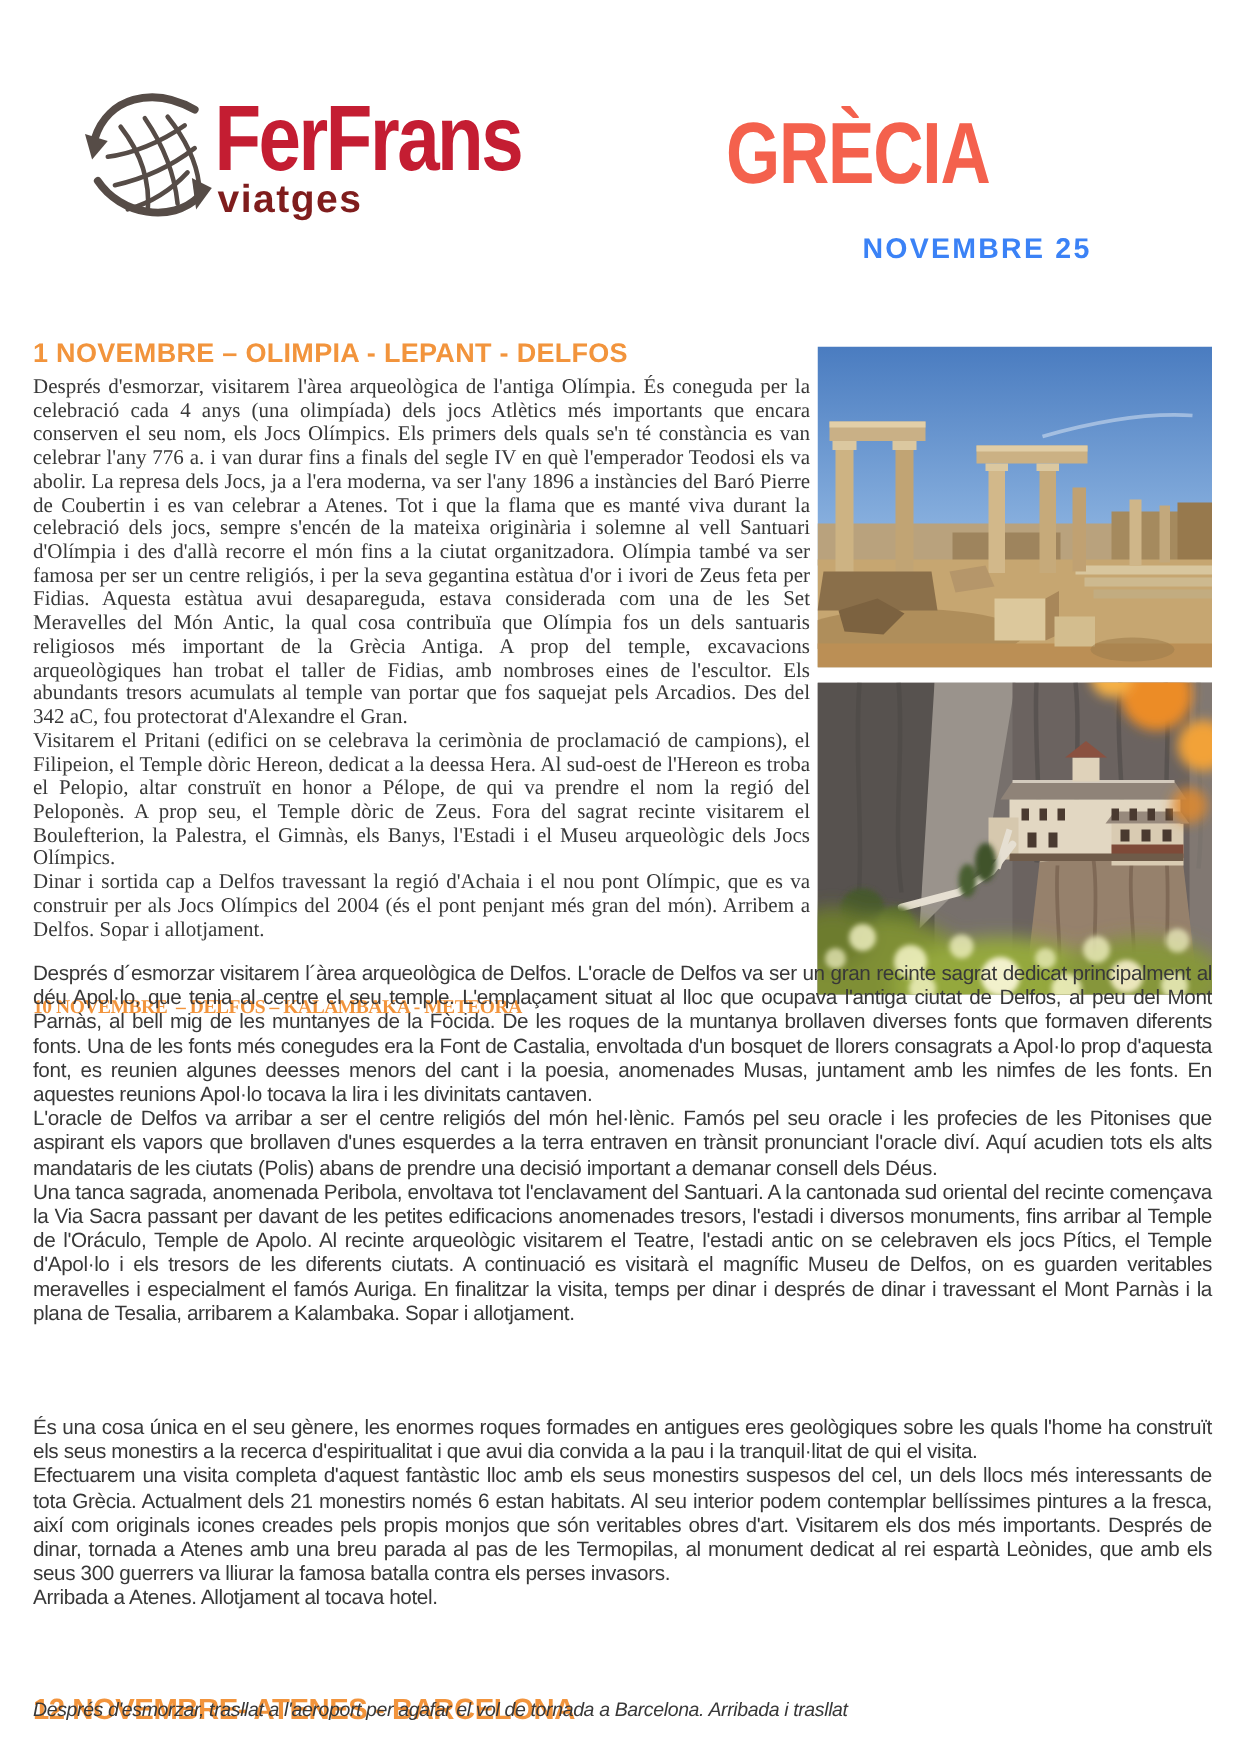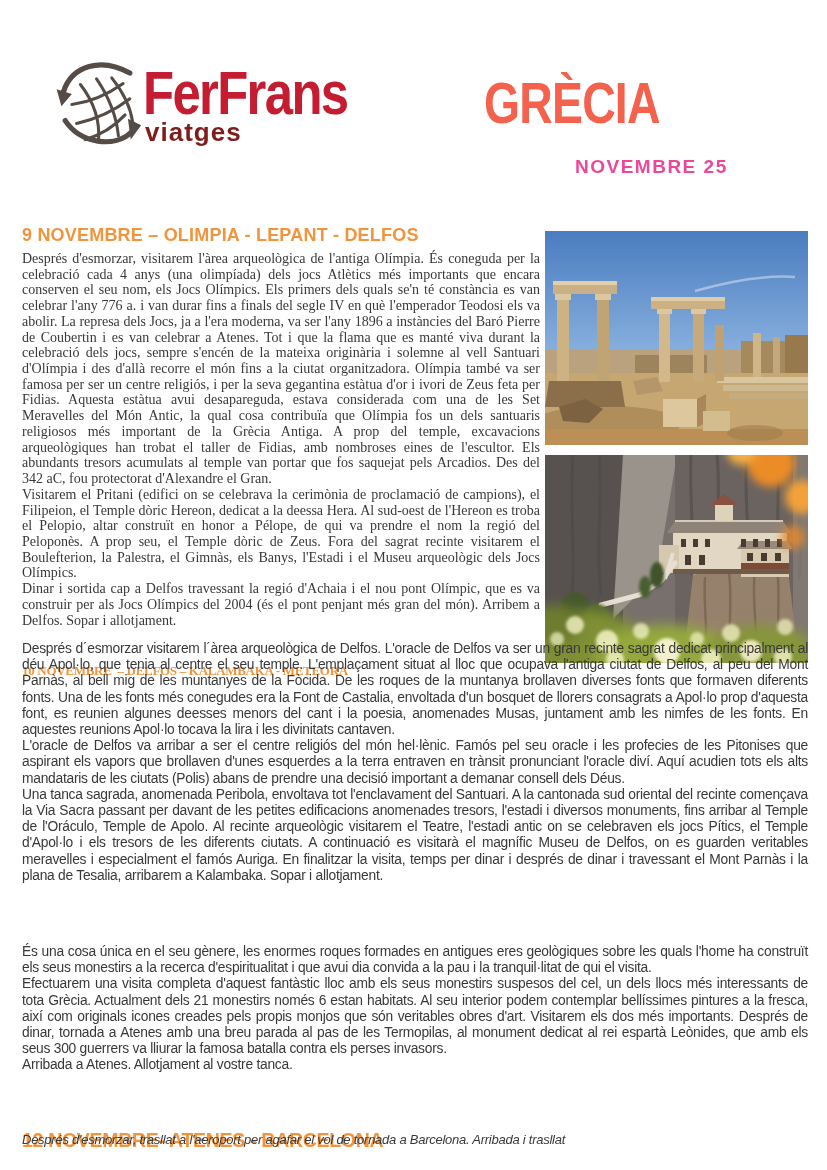--- a/index.html
+++ b/index.html
@@ -25,21 +25,21 @@
     letter-spacing:1px;line-height:1.1;
   }
   .trip-title{
     position:absolute;left:484px;top:74px;
     font-size:58px;font-weight:bold;color:#f4614d;
     letter-spacing:-1px;transform:scaleX(.8);transform-origin:left top;
     white-space:nowrap;line-height:1;
   }
   .trip-date{
     position:absolute;left:575px;top:156px;
-    font-size:19px;font-weight:bold;color:#ec4899;
+    font-size:19px;font-weight:bold;color:#3b82f6;
     letter-spacing:1.5px;white-space:nowrap;
   }
   
   .sec-h{
     position:absolute;left:22px;margin:0;
     font-weight:bold;color:#f2943c;
     white-space:pre-wrap;line-height:1.1;
   }
   .h9{top:226px;font-size:18px;letter-spacing:.2px;}
   .h10{top:664px;font-size:13px;letter-spacing:-.3px;font-family:Liberation Serif, serif;}
@@ -79,21 +79,21 @@
       <polygon points="7,35 23,40 12,53"></polygon>
       <polygon points="82,66 96,73 85,88"></polygon>
     </g>
   </svg>
   <div class="brand-name">FerFrans</div>
   <div class="brand-sub">viatges</div>
 
   <div class="trip-title">GRÈCIA</div>
   <div class="trip-date">NOVEMBRE 25</div>
 
-  <h2 class="sec-h h9">9 NOVEMBRE – OLIMPIA - LEPANT - DELFOS</h2>
+  <h2 class="sec-h h9">1 NOVEMBRE – OLIMPIA - LEPANT - DELFOS</h2>
   <div class="body b9">
     <p>Després d'esmorzar, visitarem l'àrea arqueològica de l'antiga Olímpia. És coneguda per la celebració cada 4 anys (una olimpíada) dels jocs Atlètics més importants que encara conserven el seu nom, els Jocs Olímpics. Els primers dels quals se'n té constància es van celebrar l'any 776 a. i van durar fins a finals del segle IV en què l'emperador Teodosi els va abolir. La represa dels Jocs, ja a l'era moderna, va ser l'any 1896 a instàncies del Baró Pierre de Coubertin i es van celebrar a Atenes. Tot i que la flama que es manté viva durant la celebració dels jocs, sempre s'encén de la mateixa originària i solemne al vell Santuari d'Olímpia i des d'allà recorre el món fins a la ciutat organitzadora. Olímpia també va ser famosa per ser un centre religiós, i per la seva gegantina estàtua d'or i ivori de Zeus feta per Fidias. Aquesta estàtua avui desapareguda, estava considerada com una de les Set Meravelles del Món Antic, la qual cosa contribuïa que Olímpia fos un dels santuaris religiosos més important de la Grècia Antiga. A prop del temple, excavacions arqueològiques han trobat el taller de Fidias, amb nombroses eines de l'escultor. Els abundants tresors acumulats al temple van portar que fos saquejat pels Arcadios. Des del 342 aC, fou protectorat d'Alexandre el Gran.</p>
     <p>Visitarem el Pritani (edifici on se celebrava la cerimònia de proclamació de campions), el Filipeion, el Temple dòric Hereon, dedicat a la deessa Hera. Al sud-oest de l'Hereon es troba el Pelopio, altar construït en honor a Pélope, de qui va prendre el nom la regió del Peloponès. A prop seu, el Temple dòric de Zeus. Fora del sagrat recinte visitarem el Boulefterion, la Palestra, el Gimnàs, els Banys, l'Estadi i el Museu arqueològic dels Jocs Olímpics.</p>
     <p>Dinar i sortida cap a Delfos travessant la regió d'Achaia i el nou pont Olímpic, que es va construir per als Jocs Olímpics del 2004 (és el pont penjant més gran del món). Arribem a Delfos. Sopar i allotjament.</p>
   </div>
 
   <div class="photos">
 
     <svg class="photo" role="img" viewBox="0 0 263 214" aria-label="Ruïnes de columnes gregues sota un cel blau">
       <defs>
@@ -251,21 +251,21 @@
   <h2 class="sec-h h10">10 NOVEMBRE  – DELFOS – KALAMBAKA - METEORA</h2>
   <div class="body b10">
     <p>Després d´esmorzar visitarem l´àrea arqueològica de Delfos. L'oracle de Delfos va ser un gran recinte sagrat dedicat principalment al déu Apol·lo, que tenia al centre el seu temple. L'emplaçament situat al lloc que ocupava l'antiga ciutat de Delfos, al peu del Mont Parnàs, al bell mig de les muntanyes de la Fòcida. De les roques de la muntanya brollaven diverses fonts que formaven diferents fonts. Una de les fonts més conegudes era la Font de Castalia, envoltada d'un bosquet de llorers consagrats a Apol·lo prop d'aquesta font, es reunien algunes deesses menors del cant i la poesia, anomenades Musas, juntament amb les nimfes de les fonts. En aquestes reunions Apol·lo tocava la lira i les divinitats cantaven.</p>
     <p>L'oracle de Delfos va arribar a ser el centre religiós del món hel·lènic. Famós pel seu oracle i les profecies de les Pitonises que aspirant els vapors que brollaven d'unes esquerdes a la terra entraven en trànsit pronunciant l'oracle diví. Aquí acudien tots els alts mandataris de les ciutats (Polis) abans de prendre una decisió important a demanar consell dels Déus.</p>
     <p>Una tanca sagrada, anomenada Peribola, envoltava tot l'enclavament del Santuari. A la cantonada sud oriental del recinte començava la Via Sacra passant per davant de les petites edificacions anomenades tresors, l'estadi i diversos monuments, fins arribar al Temple de l'Oráculo, Temple de Apolo. Al recinte arqueològic visitarem el Teatre, l'estadi antic on se celebraven els jocs Pítics, el Temple d'Apol·lo i els tresors de les diferents ciutats. A continuació es visitarà el magnífic Museu de Delfos, on es guarden veritables meravelles i especialment el famós Auriga. En finalitzar la visita, temps per dinar i després de dinar i travessant el Mont Parnàs i la plana de Tesalia, arribarem a Kalambaka. Sopar i allotjament.</p>
   </div>
 
   <div class="body b11">
     <p>És una cosa única en el seu gènere, les enormes roques formades en antigues eres geològiques sobre les quals l'home ha construït els seus monestirs a la recerca d'espiritualitat i que avui dia convida a la pau i la tranquil·litat de qui el visita.</p>
     <p>Efectuarem una visita completa d'aquest fantàstic lloc amb els seus monestirs suspesos del cel, un dels llocs més interessants de tota Grècia. Actualment dels 21 monestirs només 6 estan habitats. Al seu interior podem contemplar bellíssimes pintures a la fresca, així com originals icones creades pels propis monjos que són veritables obres d'art. Visitarem els dos més importants. Després de dinar, tornada a Atenes amb una breu parada al pas de les Termopilas, al monument dedicat al rei espartà Leònides, que amb els seus 300 guerrers va lliurar la famosa batalla contra els perses invasors.</p>
-    <p>Arribada a Atenes. Allotjament al vostre tanca.</p>
+    <p>Arribada a Atenes. Allotjament al tocava hotel.</p>
   </div>
 
   <h2 class="sec-h h12">12 NOVEMBRE- ATENES - BARCELONA</h2>
   <div class="body b12">
     <p>Després d'esmorzar, trasllat a l'aeroport per agafar el vol de tornada a Barcelona. Arribada i trasllat</p>
   </div>
 
 </div>
 
 </body></html>

